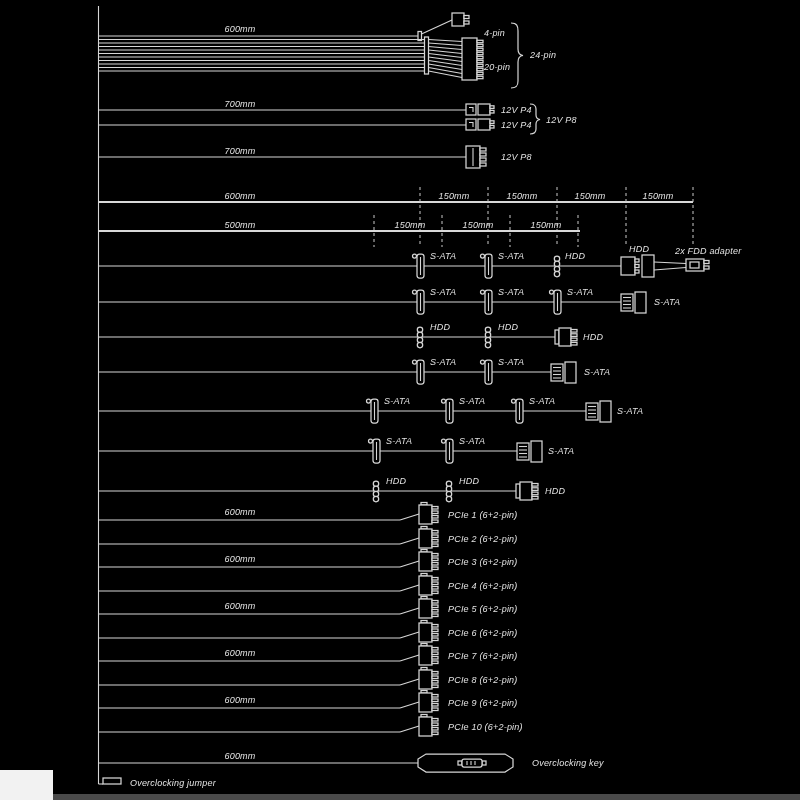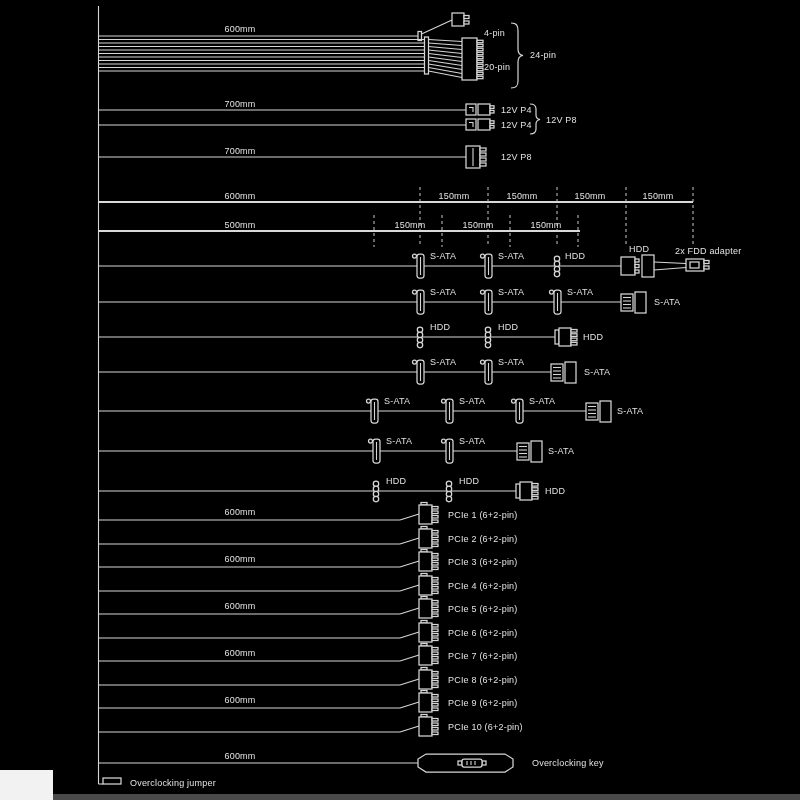--- a/index.html
+++ b/index.html
@@ -1,16 +1,16 @@
 <!DOCTYPE html>
 <html><head>
 <meta charset="utf-8">
 <style>
   html,body{margin:0;padding:0;background:#000;}
-  #stage{position:relative;width:800px;height:800px;background:#000;overflow:hidden;}
+  #stage{position:relative;width:800px;height:800px;background:#000;overflow:hidden;font-style:italic;}
   svg{position:absolute;left:0;top:0;}
   .ln{stroke:#d6d6d6;stroke-width:1.1;fill:none;}
   .ln2{stroke:#d9d9d9;stroke-width:2;fill:none;}
   .dash{stroke:#c9c9c9;stroke-width:1;fill:none;stroke-dasharray:3 3;}
   .cn{stroke:#d6d6d6;stroke-width:1.25;fill:#000;}
   .tx{fill:#e2e2e2;font-family:"Liberation Sans",sans-serif;font-size:9px;letter-spacing:.2px;}
   .tm{text-anchor:middle;}
   .brace{stroke:#d6d6d6;stroke-width:1.2;fill:none;}
 </style>
 </head>

